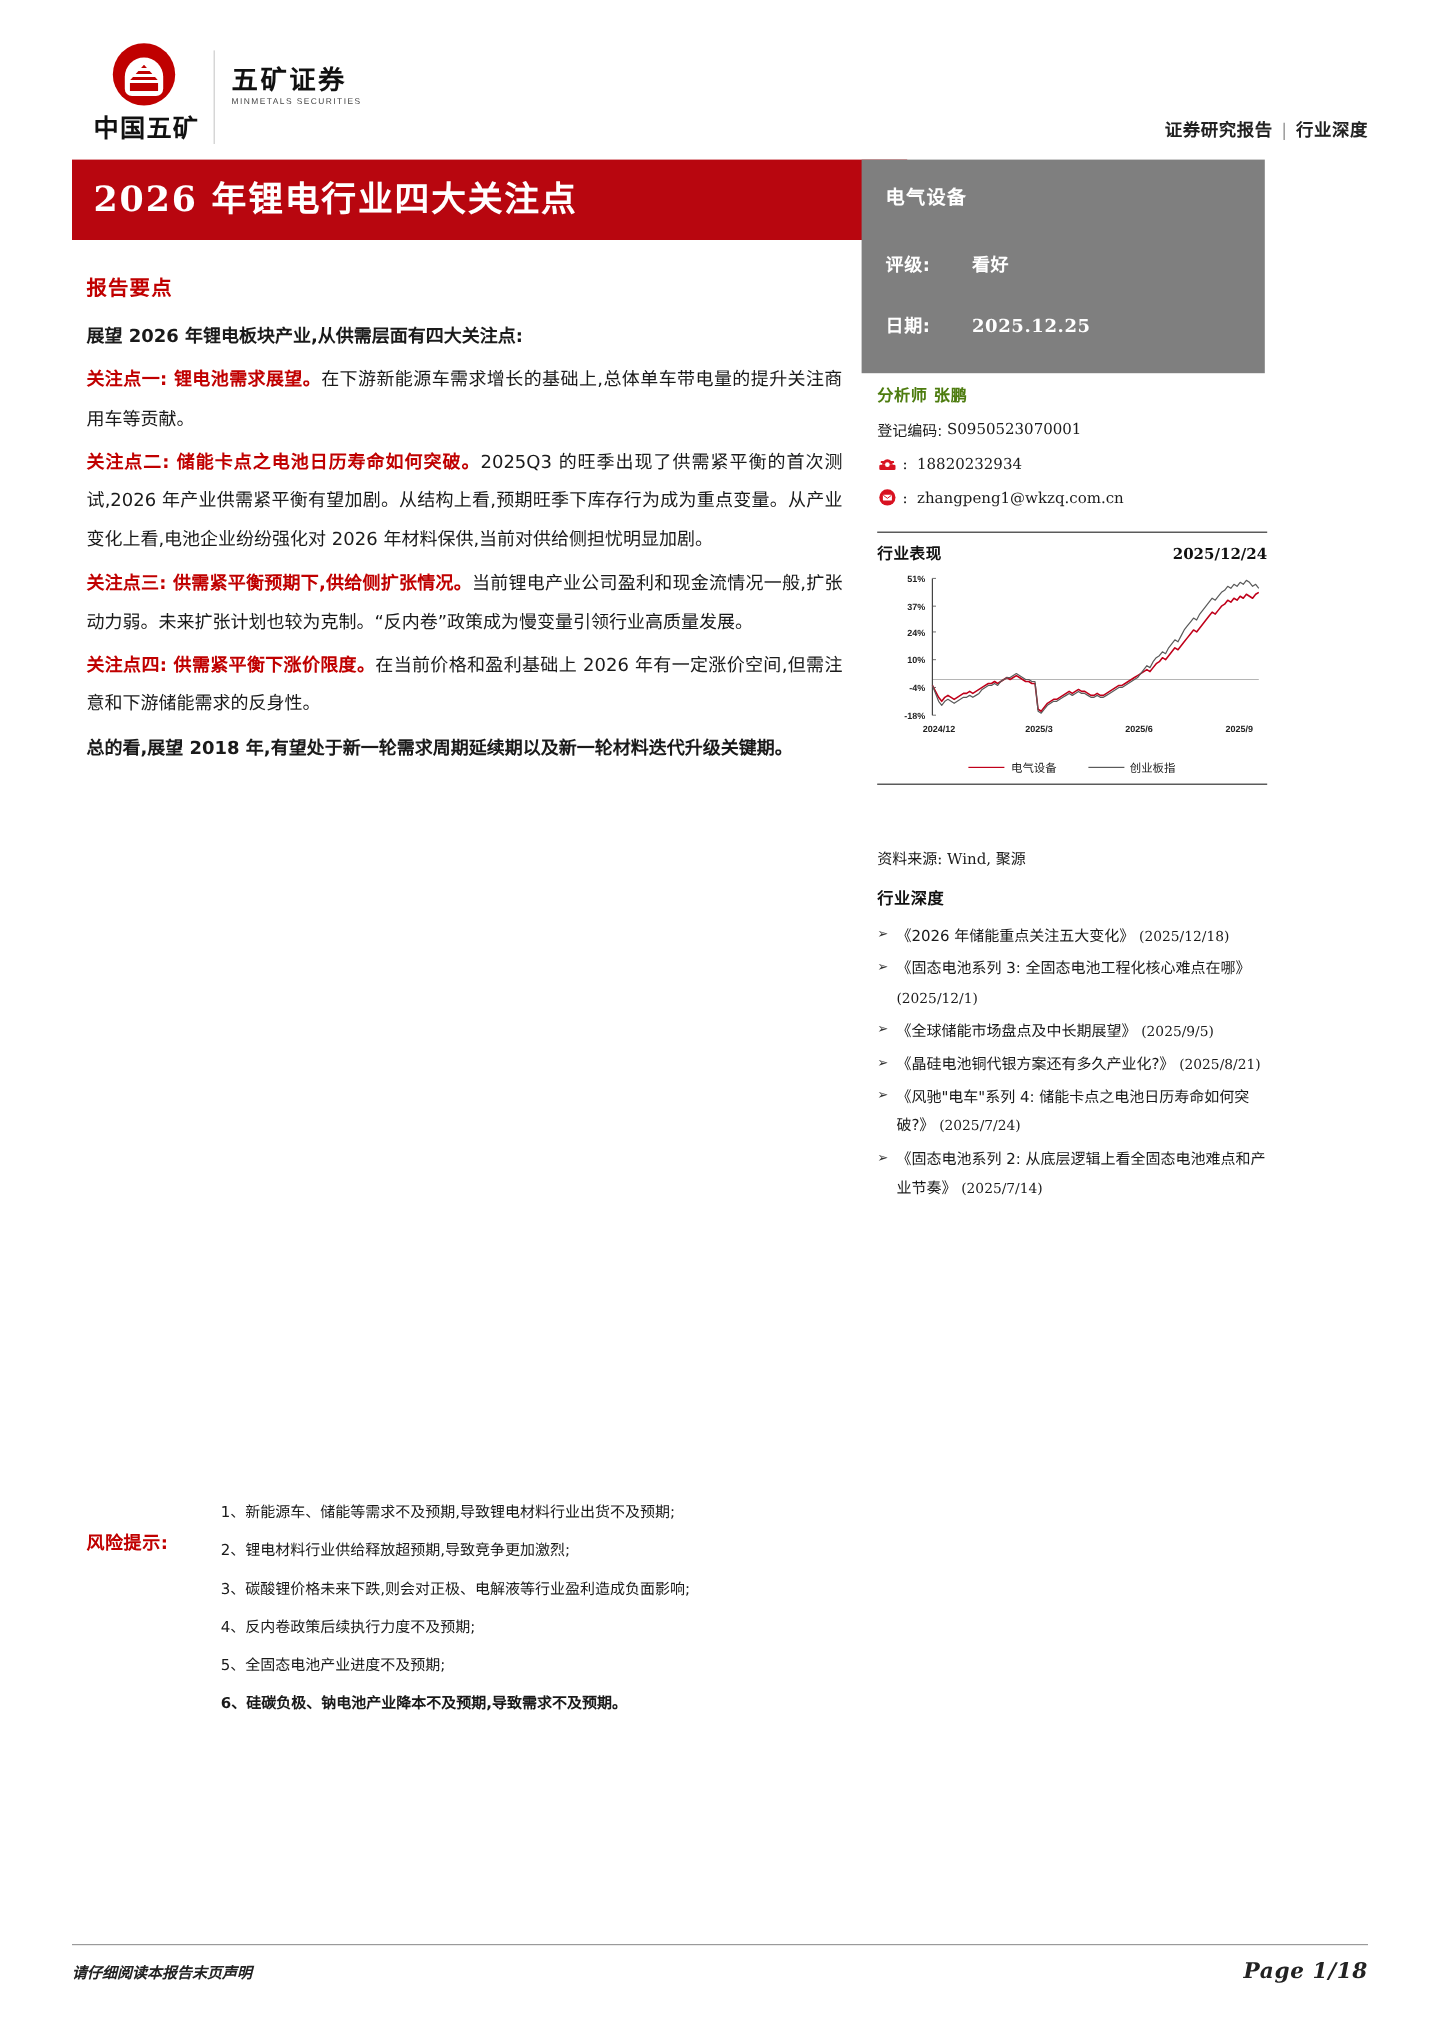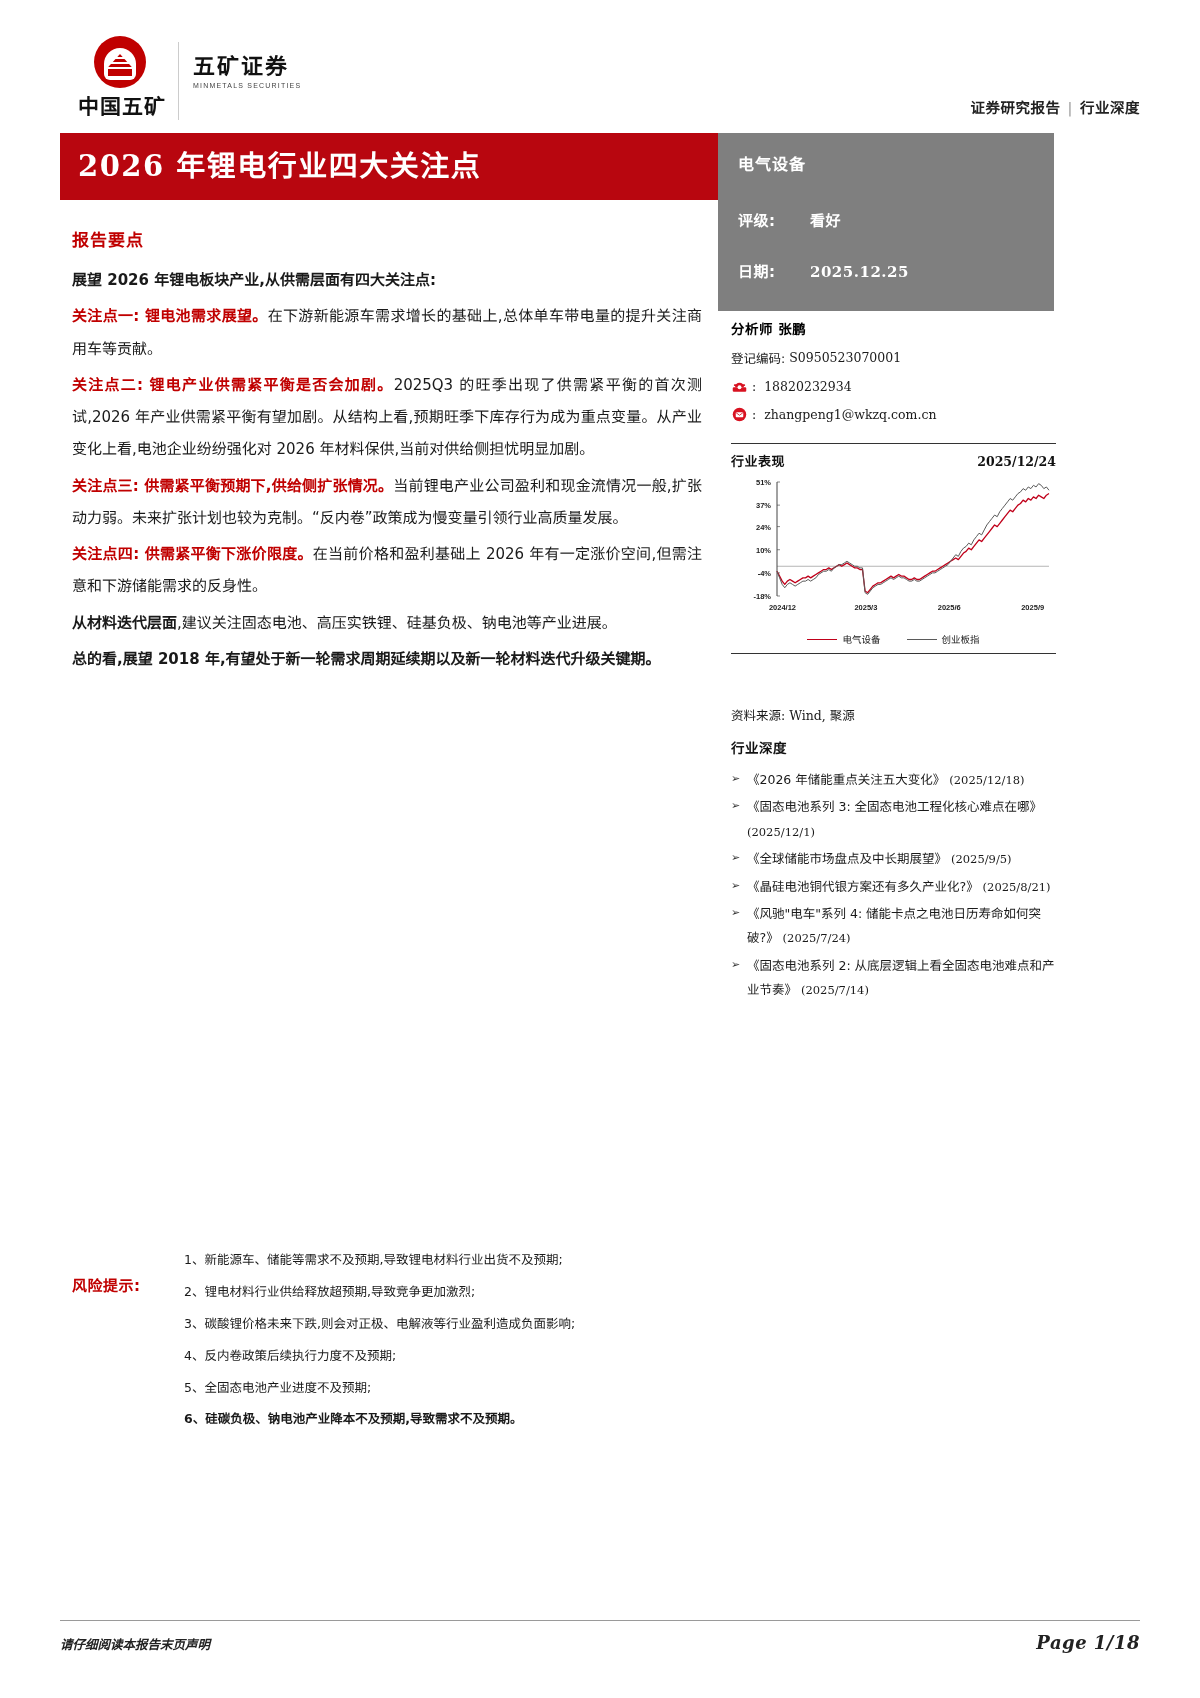--- a/index.html
+++ b/index.html
@@ -148,21 +148,21 @@
   
   .analyst {
     position: absolute;
     left: 731px; top: 318px;
     width: 325px;
   }
   .analyst-name {
     font-family: "DejaVu Sans", sans-serif;
     font-weight: bold;
     font-size: 13.5px;
-    color: #000000;
+    color: #4d7c0f;
     margin-bottom: 10px;
     letter-spacing: 0.5px;
   }
   .analyst-line {
     font-size: 12.5px;
     color: #1a1a1a;
     margin-bottom: 11px;
     display: flex;
     align-items: center;
     font-family: "DejaVu Serif", serif;
@@ -484,27 +484,24 @@
           <span class="txt">《固态电池系列 2: 从底层逻辑上看全固态电池难点和产业节奏》 <span class="dt">(2025/7/14)</span></span>
         </div>
       </div>
   </div>
 
   <div class="main">
     <h2>报告要点</h2>
     <p class="para bold">展望 2026 年锂电板块产业,从供需层面有四大关注点:</p>
     <div id="points-list">
         <p class="para"><span class="hl">关注点一: 锂电池需求展望。</span><span>在下游新能源车需求增长的基础上,总体单车带电量的提升关注商用车等贡献。</span></p>
-        <p class="para"><span class="hl">关注点二: 锂电产业供需紧平衡是否会加剧。</span><span>2025Q3 的旺季出现了供需紧平衡的首次测试,2026 年产业供需紧平衡有望加剧。从结构上看,预期旺季下库存行为成为重点变量。从产业变化上看,电池企业纷纷强化对 2026 年材料保供,当前对供给侧担忧明显加剧。</span></p>
+        <p class="para"><span class="hl">关注点二: 储能卡点之电池日历寿命如何突破。</span><span>2025Q3 的旺季出现了供需紧平衡的首次测试,2026 年产业供需紧平衡有望加剧。从结构上看,预期旺季下库存行为成为重点变量。从产业变化上看,电池企业纷纷强化对 2026 年材料保供,当前对供给侧担忧明显加剧。</span></p>
         <p class="para"><span class="hl">关注点三: 供需紧平衡预期下,供给侧扩张情况。</span><span>当前锂电产业公司盈利和现金流情况一般,扩张动力弱。未来扩张计划也较为克制。“反内卷”政策成为慢变量引领行业高质量发展。</span></p>
         <p class="para"><span class="hl">关注点四: 供需紧平衡下涨价限度。</span><span>在当前价格和盈利基础上 2026 年有一定涨价空间,但需注意和下游储能需求的反身性。</span></p>
       </div>
-    <p class="para">
-      <span class="bk">从材料迭代层面</span><span>,建议关注固态电池、高压实铁锂、硅基负极、钠电池等产业进展。</span>
-    </p>
     <p class="para bold">总的看,展望 2018 年,有望处于新一轮需求周期延续期以及新一轮材料迭代升级关键期。</p>
   </div>
 
   <div class="risk">
     <div class="risk-label">风险提示:</div>
     <div class="risk-list" id="risk-list">
         <div class="risk-item">1、新能源车、储能等需求不及预期,导致锂电材料行业出货不及预期;</div>
         <div class="risk-item">2、锂电材料行业供给释放超预期,导致竞争更加激烈;</div>
         <div class="risk-item">3、碳酸锂价格未来下跌,则会对正极、电解液等行业盈利造成负面影响;</div>
         <div class="risk-item">4、反内卷政策后续执行力度不及预期;</div>

